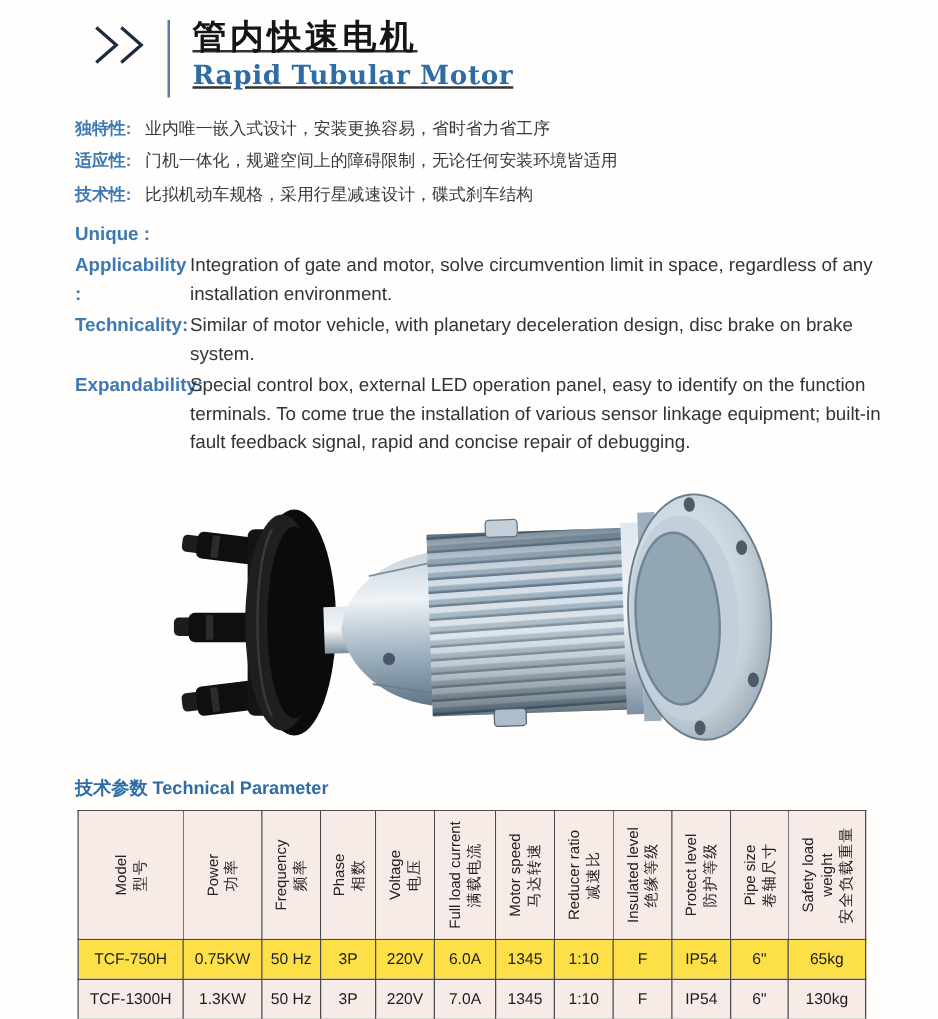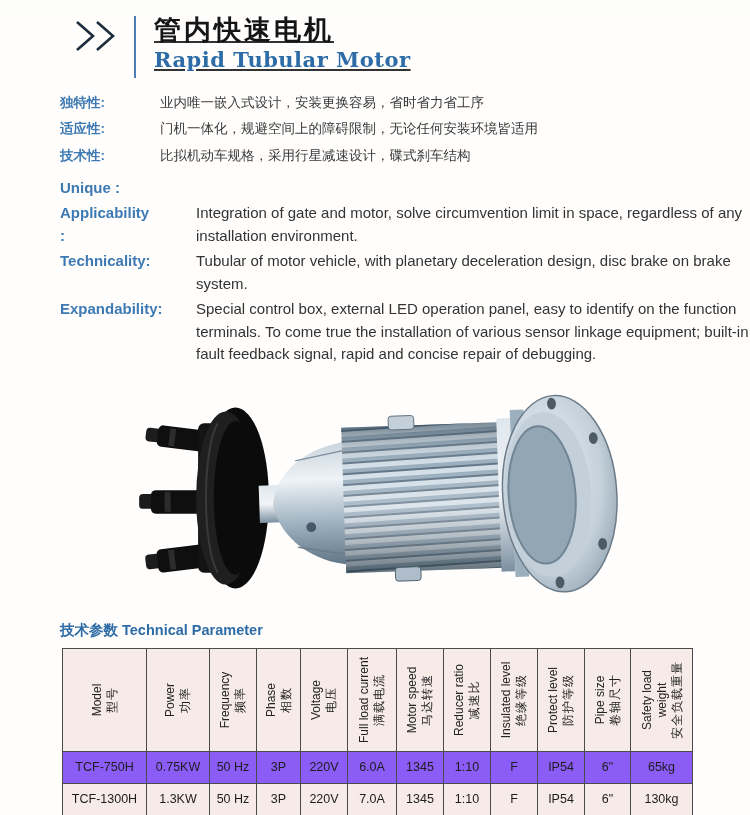--- a/index.html
+++ b/index.html
@@ -21,21 +21,21 @@
     font-size:27px;font-weight:bold;color:#151515;letter-spacing:3px;line-height:1.15;
   }
   .title-en{
     margin:3px 0 0;font-family:"DejaVu Serif","Liberation Serif",serif;
     font-size:21px;font-weight:bold;color:#2d6ca6;line-height:1.1;letter-spacing:.5px;
   }
 
   
   .feats-zh{margin:15px 0 0 60px;font-size:13.5px;}
   .feats-en{margin:11px 0 0 60px;font-size:15px;}
-  .feat{display:flex;align-items:flex-start;margin-bottom:6px;gap:44px;}
+  .feat{display:flex;align-items:flex-start;margin-bottom:6px;}
   .feats-en .feat{margin-bottom:3px;}
   .flabel{color:#3d79b2;font-weight:bold;flex-shrink:0;line-height:1.5;}
   .feats-zh .flabel{width:56px;}
   .feats-en .flabel{width:92px;}
   .ftext{color:#3a3a3a;line-height:1.5;}
   .feats-zh .ftext{max-width:566px;}
   .feats-en .ftext{max-width:556px;color:#333;}
 
   
   .motor-fig{margin:18px 0 0 95px;width:560px;height:228px;}
@@ -52,21 +52,21 @@
   }
   .rot{
     position:absolute;top:50%;left:50%;
     transform:translate(-50%,-50%) rotate(-90deg);
     text-align:center;line-height:1.25;
   }
   .rot .hen{display:block;white-space:pre;font-size:12px;color:#222;}
   .rot .hzh{display:block;white-space:pre;font-size:12px;color:#222;letter-spacing:1px;}
   table.params td{
     height:31px;text-align:center;vertical-align:middle;
-    font-size:12.5px;color:#1d1d1d;background:#8b5cf6;
+    font-size:12.5px;color:#1d1d1d;background:#fde047;
   }
   tr.alt td{background:#f6ebe6;}
 </style>
 </head>
 <body>
 
 <div class="page">
 
   <div class="hdr">
     <span class="chev">
@@ -100,21 +100,21 @@
   <section class="feats-en">
     <div class="feat">
       <span class="flabel">Unique :</span>
     </div>
     <div class="feat">
       <span class="flabel">Applicability :</span>
       <div class="ftext">Integration of gate and motor, solve circumvention limit in space, regardless of any installation environment.</div>
     </div>
     <div class="feat">
       <span class="flabel">Technicality:</span>
-      <div class="ftext">Tubular of motor vehicle, with planetary deceleration design, disc brake on brake system.</div>
+      <div class="ftext">Similar of motor vehicle, with planetary deceleration design, disc brake on brake system.</div>
     </div>
     <div class="feat">
       <span class="flabel">Expandability:</span>
       <div class="ftext">Special control box, external LED operation panel, easy to identify on the function terminals. To come true the installation of various sensor linkage equipment; built-in fault feedback signal, rapid and concise repair of debugging.</div>
     </div>
   </section>
 
   <figure class="motor-fig" style="margin-top:18px;">
     <svg width="560" height="228" viewBox="0 0 560 232" role="img" aria-label="tubular motor">
       <defs>

